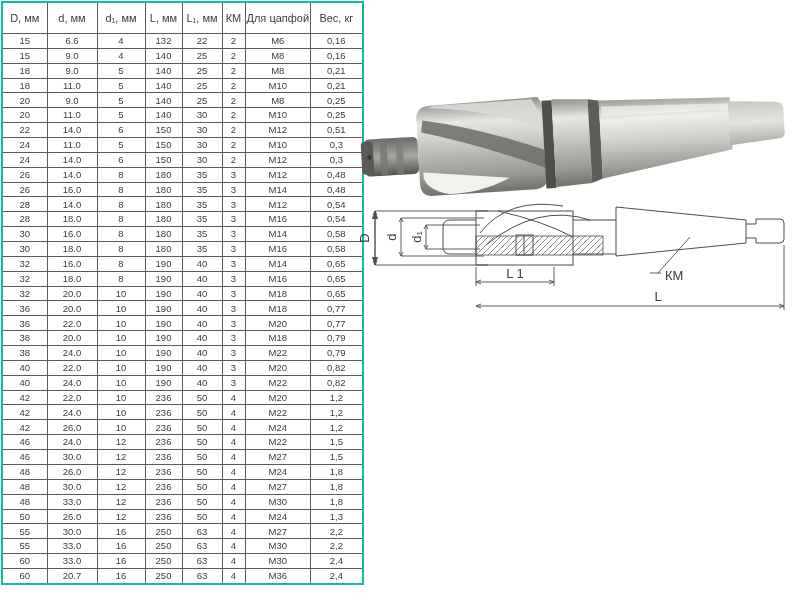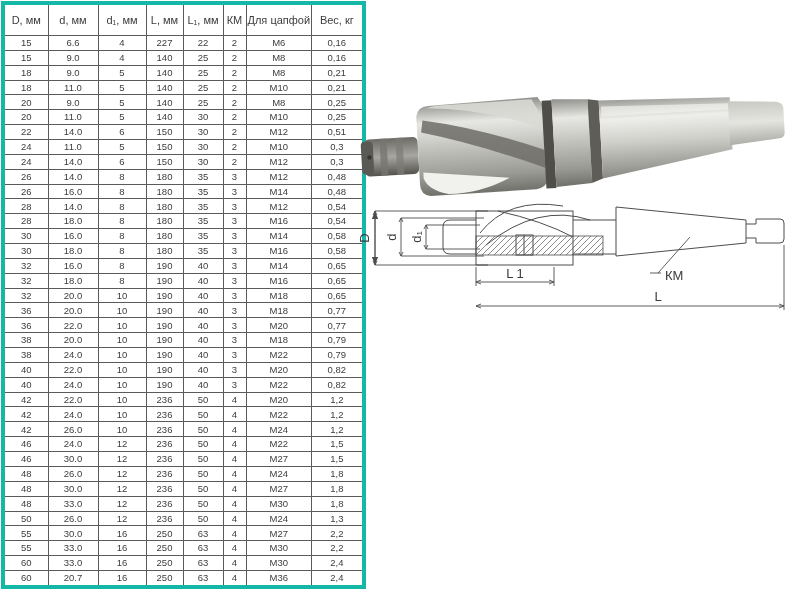--- a/index.html
+++ b/index.html
@@ -3,21 +3,21 @@
 <meta charset="utf-8">
 <style>
   html,body { margin:0; padding:0; background:#ffffff; }
   body { width:794px; height:600px; font-family:"Liberation Sans", sans-serif; }
   .page { position:relative; width:794px; height:600px; overflow:hidden; background:#fff; }
 
   
   .spec-table {
     position:absolute; left:1px; top:1px;
     border-collapse:collapse; table-layout:fixed;
-    border:4px solid #14b8a6;
+    border:2px solid #14b8a6;
     background:#fff;
   }
   .spec-table th, .spec-table td {
     border:1px solid #5a5a5a;
     text-align:center; vertical-align:middle;
     color:#3c3c3c; padding:0 1px;
     overflow:hidden; white-space:nowrap;
   }
   .spec-table th {
     font-size:11px; font-weight:normal; height:30px; line-height:1.1;
@@ -62,21 +62,21 @@
         <th>КМ</th>
         <th>Для цапфой</th>
         <th>Вес, кг</th>
       </tr>
     </thead>
     <tbody>
         <tr>
           <td>15</td>
           <td>6.6</td>
           <td>4</td>
-          <td>227</td>
+          <td>132</td>
           <td>22</td>
           <td>2</td>
           <td>М6</td>
           <td>0,16</td>
         </tr>
         <tr>
           <td>15</td>
           <td>9.0</td>
           <td>4</td>
           <td>140</td>

